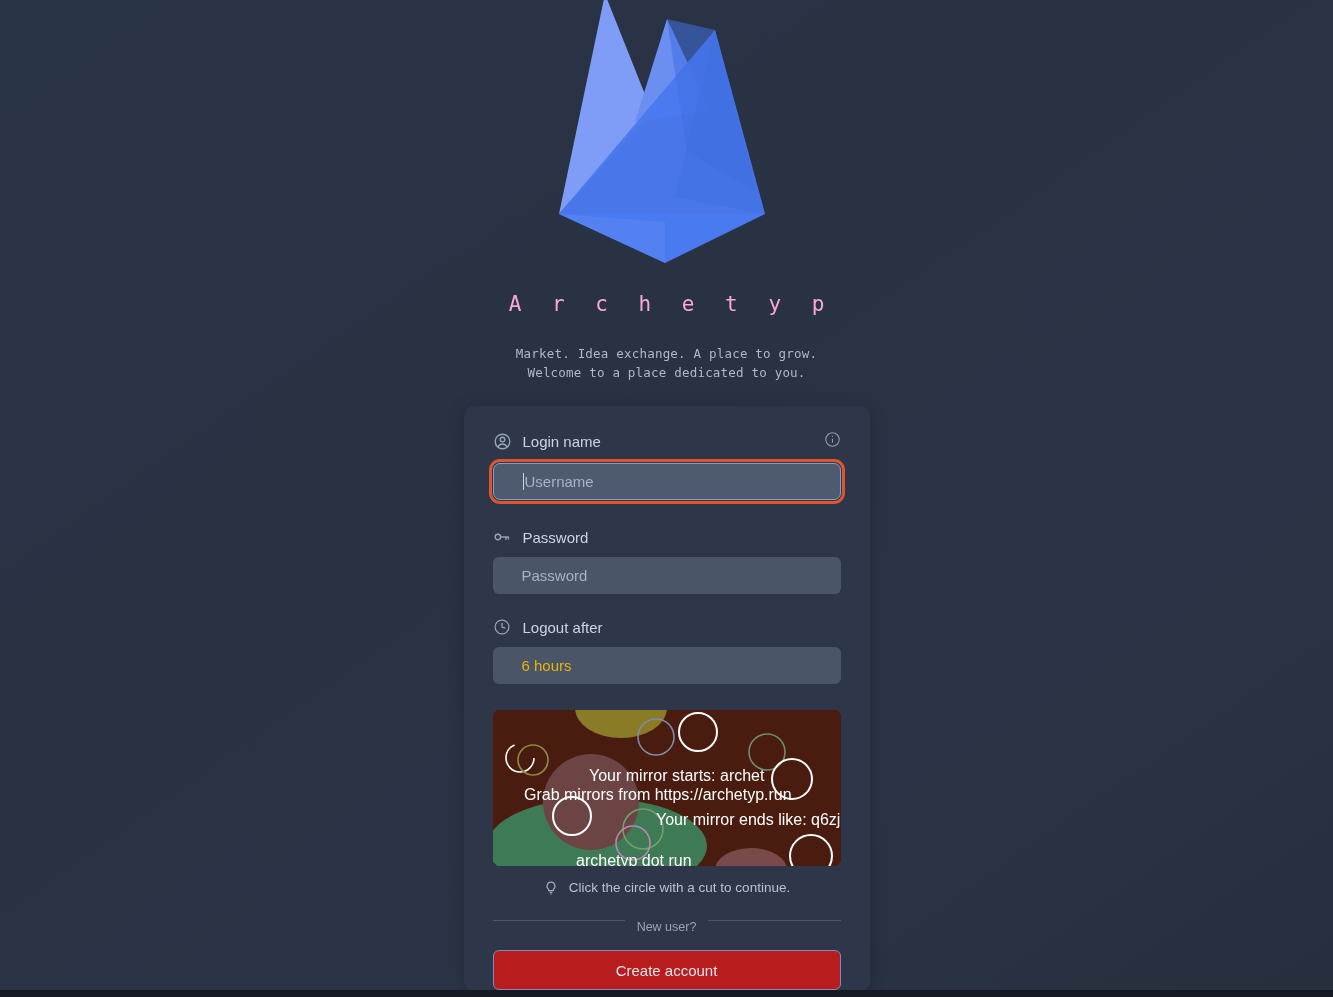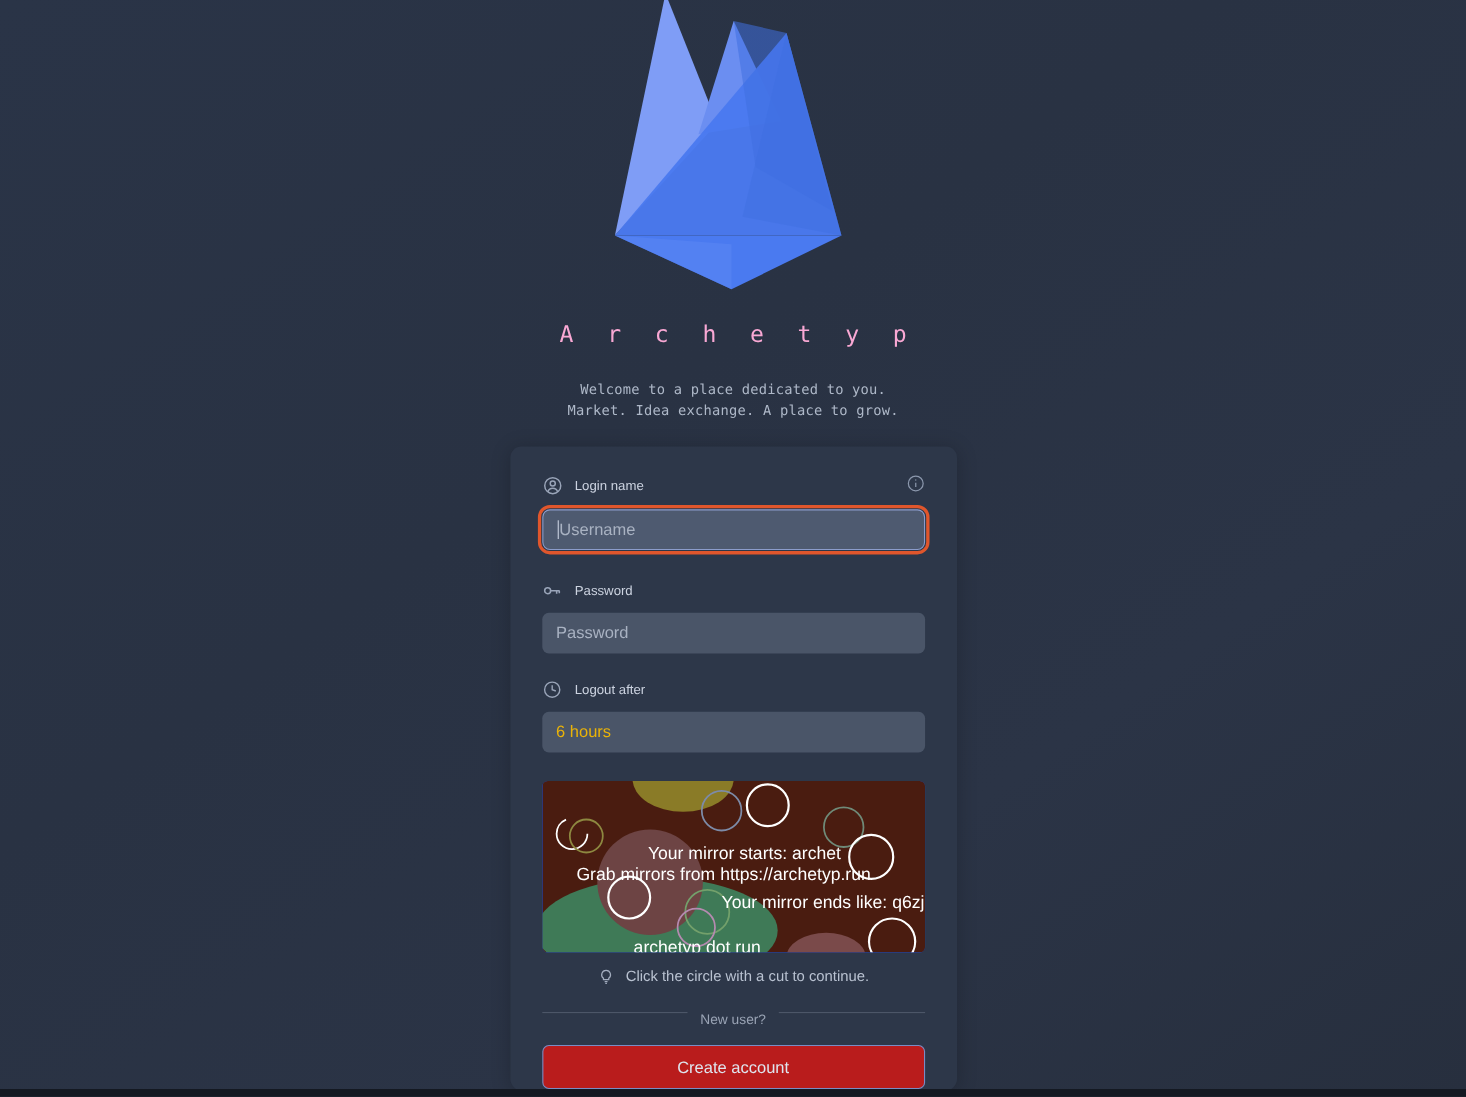--- a/index.html
+++ b/index.html
@@ -88,21 +88,21 @@
   }
 
   .field-label-row {
     display: flex;
     align-items: center;
     gap: 11px;
     height: 22px;
     position: relative;
   }
   .field-label-row .lbl {
-    font-size: 12px;
+    font-size: 15px;
     color: #ccd3e0;
     font-family: "Liberation Sans", sans-serif;
   }
   .ico {
     display: inline-flex;
     align-items: center;
     justify-content: center;
     width: 19px;
     height: 19px;
     color: #99a4b8;
@@ -117,21 +117,21 @@
     color: #8b97ac;
   }
 
   .input-box {
     margin-top: 9px;
     height: 37px;
     border-radius: 6px;
     background: #4a5568;
     display: flex;
     align-items: center;
-    padding: 0 13px;
+    padding: 0 29px;
     font-size: 15px;
     color: #a9b2c2;
     font-family: "Liberation Sans", sans-serif;
     box-sizing: border-box;
   }
   .input-box.focused {
     background: #4e5a70;
     border: 1.5px solid #8b9ccb;
     outline: 3px solid #e0562c;
     outline-offset: 1px;
@@ -154,21 +154,21 @@
 
   
   .captcha {
     margin-top: 26px;
     width: 348px;
     height: 156px;
     border-radius: 5px;
     overflow: hidden;
     position: relative;
     cursor: pointer;
-    background: #1d4ed8;
+    background: #15803d;
   }
   .captcha svg { display: block; }
 
   .hint-row {
     margin-top: 14px;
     display: flex;
     justify-content: center;
     gap: 10px;
     font-size: 13.5px;
     color: #b9c2d1;
@@ -229,22 +229,22 @@
       <polygon points="120,27 168,38 210,200 140,160" fill="#3f6fe0" opacity="0.55"></polygon>
       <polygon points="168,38 218,222 128,205" fill="#3f6fe0" opacity="0.45"></polygon>
 
       <polygon points="12,222 218,222 118,271" fill="#4a7af0"></polygon>
       <polygon points="12,222 118,271 118,230" fill="#5a86f3" opacity="0.6"></polygon>
     </svg>
   </div>
 
   <div class="brand-title">A r c h e t y p</div>
   <div class="brand-sub">
+    <div>Market. Idea exchange. A place to grow.</div>
     <div>Welcome to a place dedicated to you.</div>
-    <div>Market. Idea exchange. A place to grow.</div>
   </div>
 
   <div class="card">
     <div class="card-inner">
 
       <div class="field-label-row">
         <span class="ico">
           <svg viewBox="0 0 24 24" width="19" height="19" fill="none" stroke="currentColor" stroke-width="1.7">
             <circle cx="12" cy="12" r="9.2"></circle>
             <circle cx="12" cy="9.5" r="2.9"></circle>

